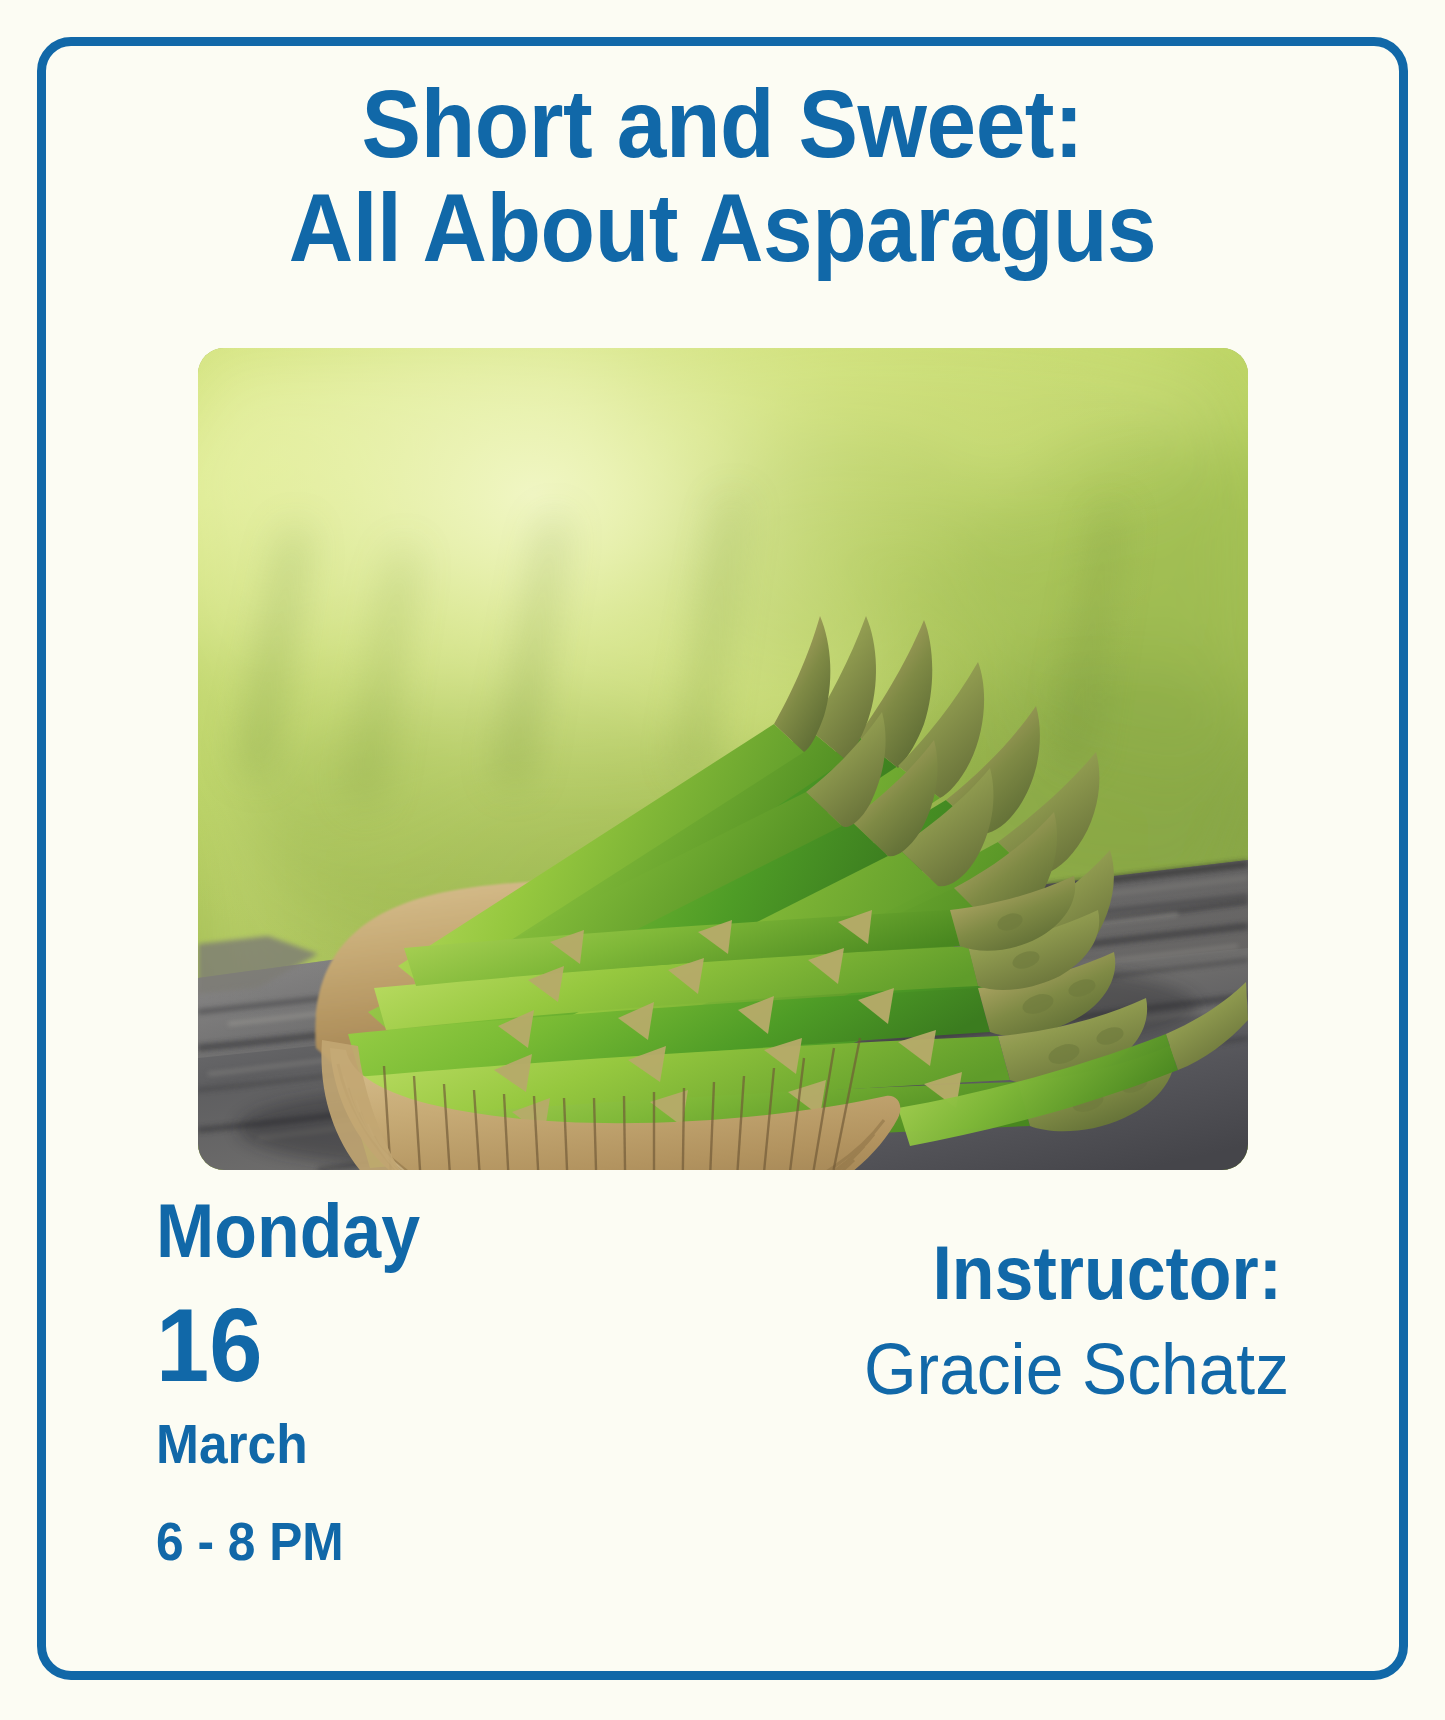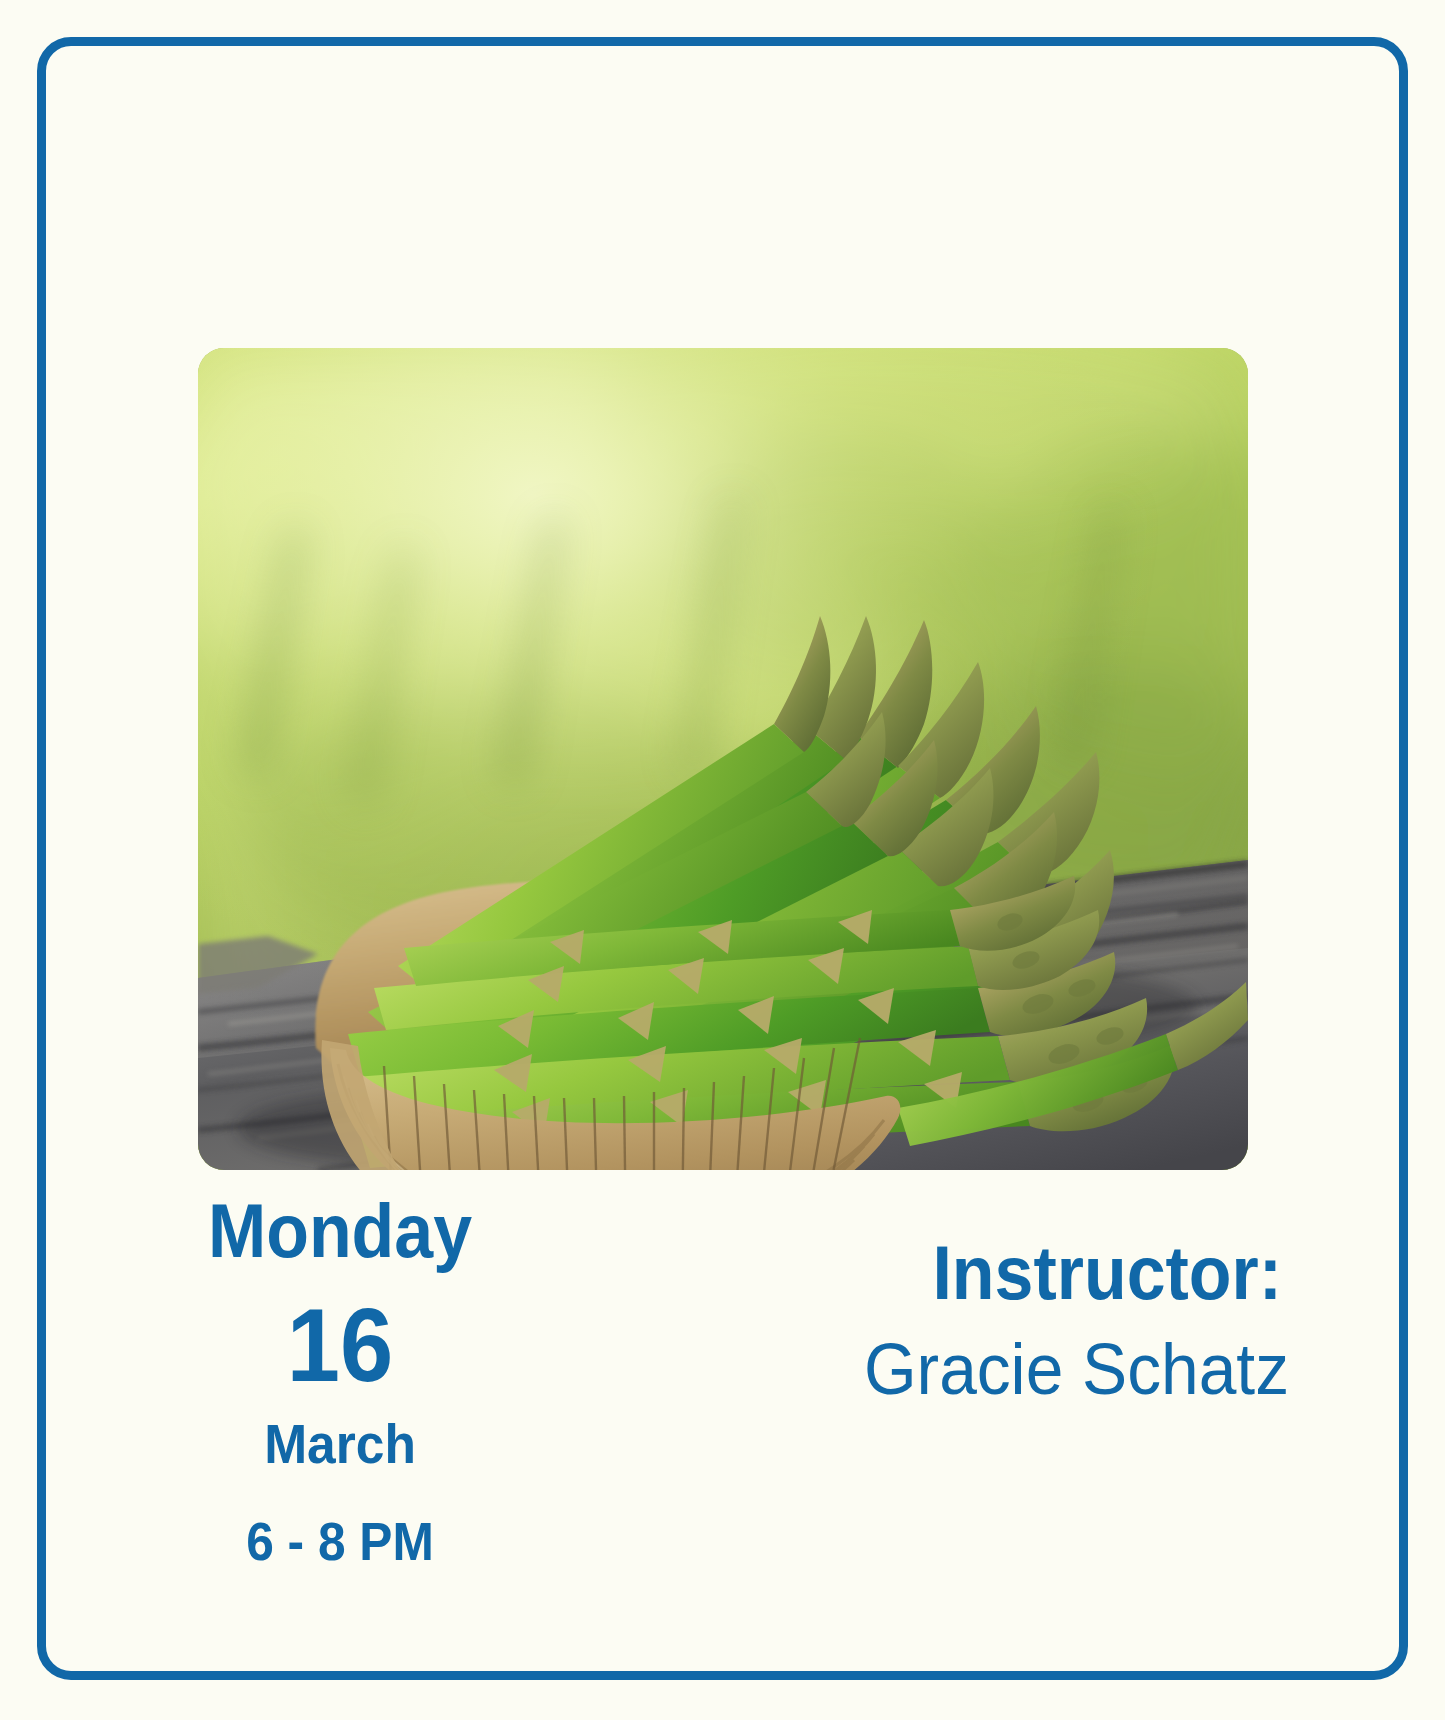--- a/index.html
+++ b/index.html
@@ -77,21 +77,21 @@
     top: 1190px;
     width: 1290px;
     height: 430px;
   }
 
   .date-block {
     position: absolute;
     left: 60px;
     top: 0;
     width: 400px;
-    text-align: center;
+    text-align: left;
   }
 
   .weekday {
     color: #1168a8;
     font-family: "Liberation Sans Narrow", "Liberation Sans", sans-serif;
     font-weight: bold;
     font-size: 76px;
     line-height: 82px;
     transform: scaleX(0.92);
     transform-origin: center;
@@ -159,20 +159,24 @@
     transform-origin: center;
   }
 </style>
 </head>
 <body>
 
 <div class="poster">
 
   <div class="poster-frame"></div>
 
+  <div class="title-block">
+    <div class="title-line">Short and Sweet:</div>
+    <div class="title-line">All About Asparagus</div>
+  </div>
 
   <div class="photo-wrap">
     <svg viewBox="0 0 1050 822" preserveAspectRatio="xMidYMid slice">
       <defs>
         <linearGradient id="bgField" x1="0" y1="0" x2="0.35" y2="1">
           <stop offset="0%" stop-color="#cfe07a"></stop>
           <stop offset="22%" stop-color="#c9dd6e"></stop>
           <stop offset="45%" stop-color="#b7d25f"></stop>
           <stop offset="68%" stop-color="#9db74e"></stop>
           <stop offset="100%" stop-color="#7e9a42"></stop>

